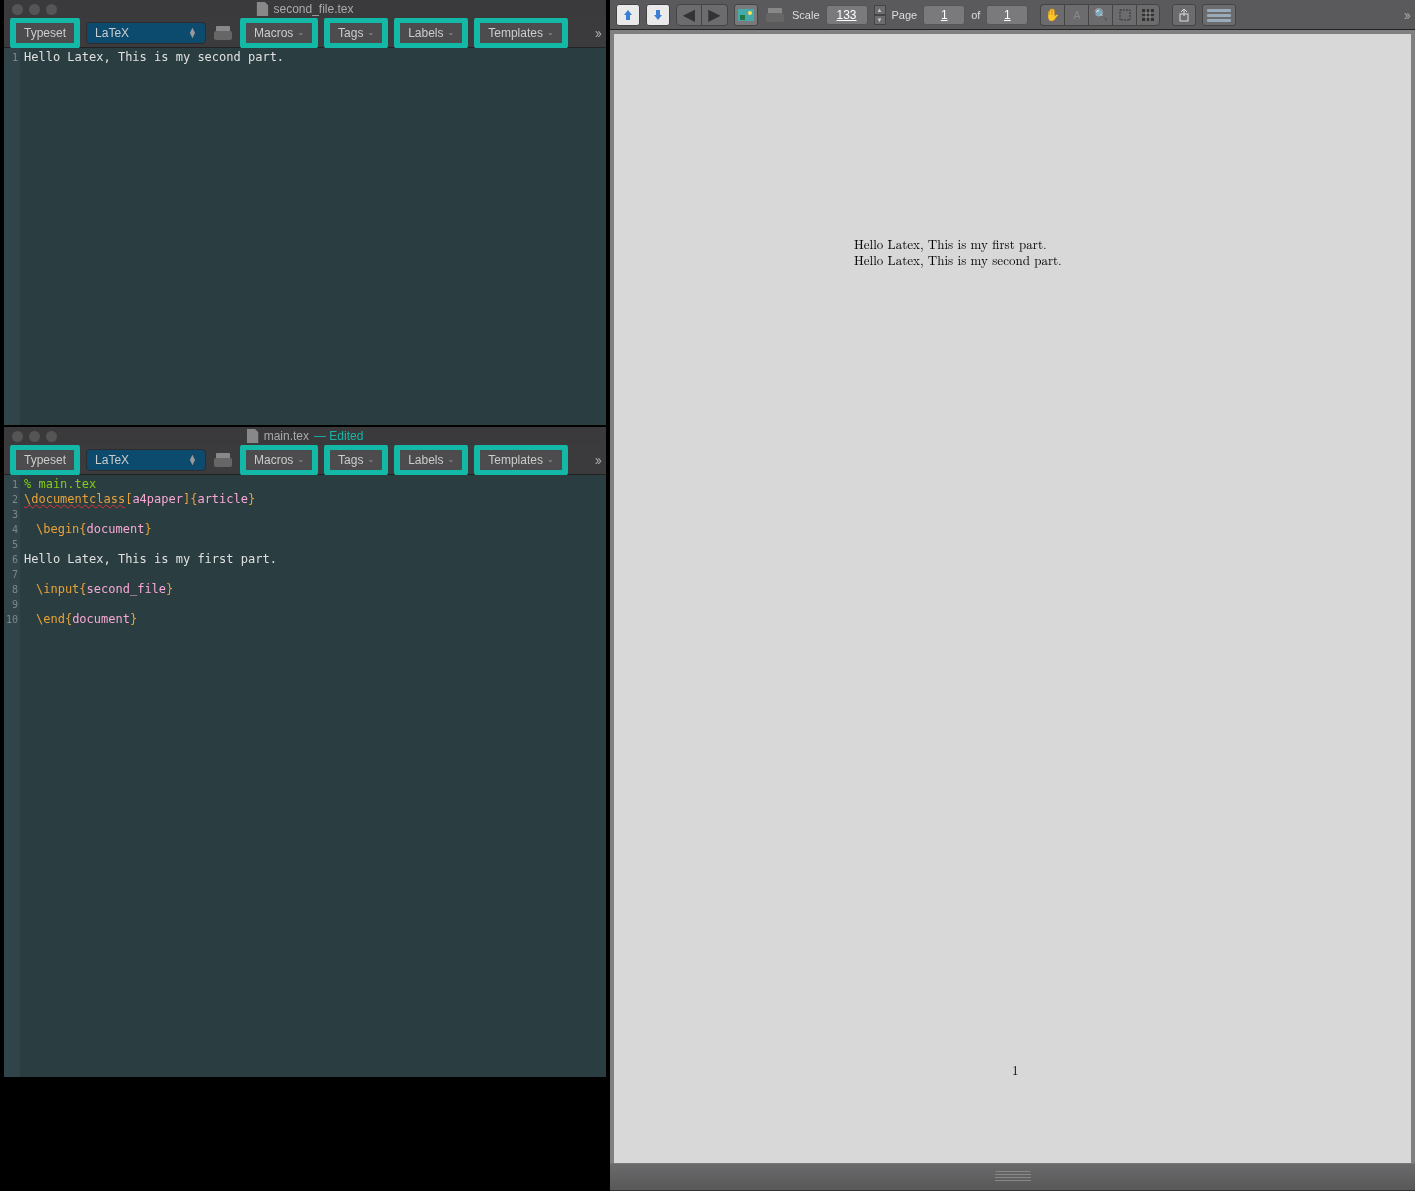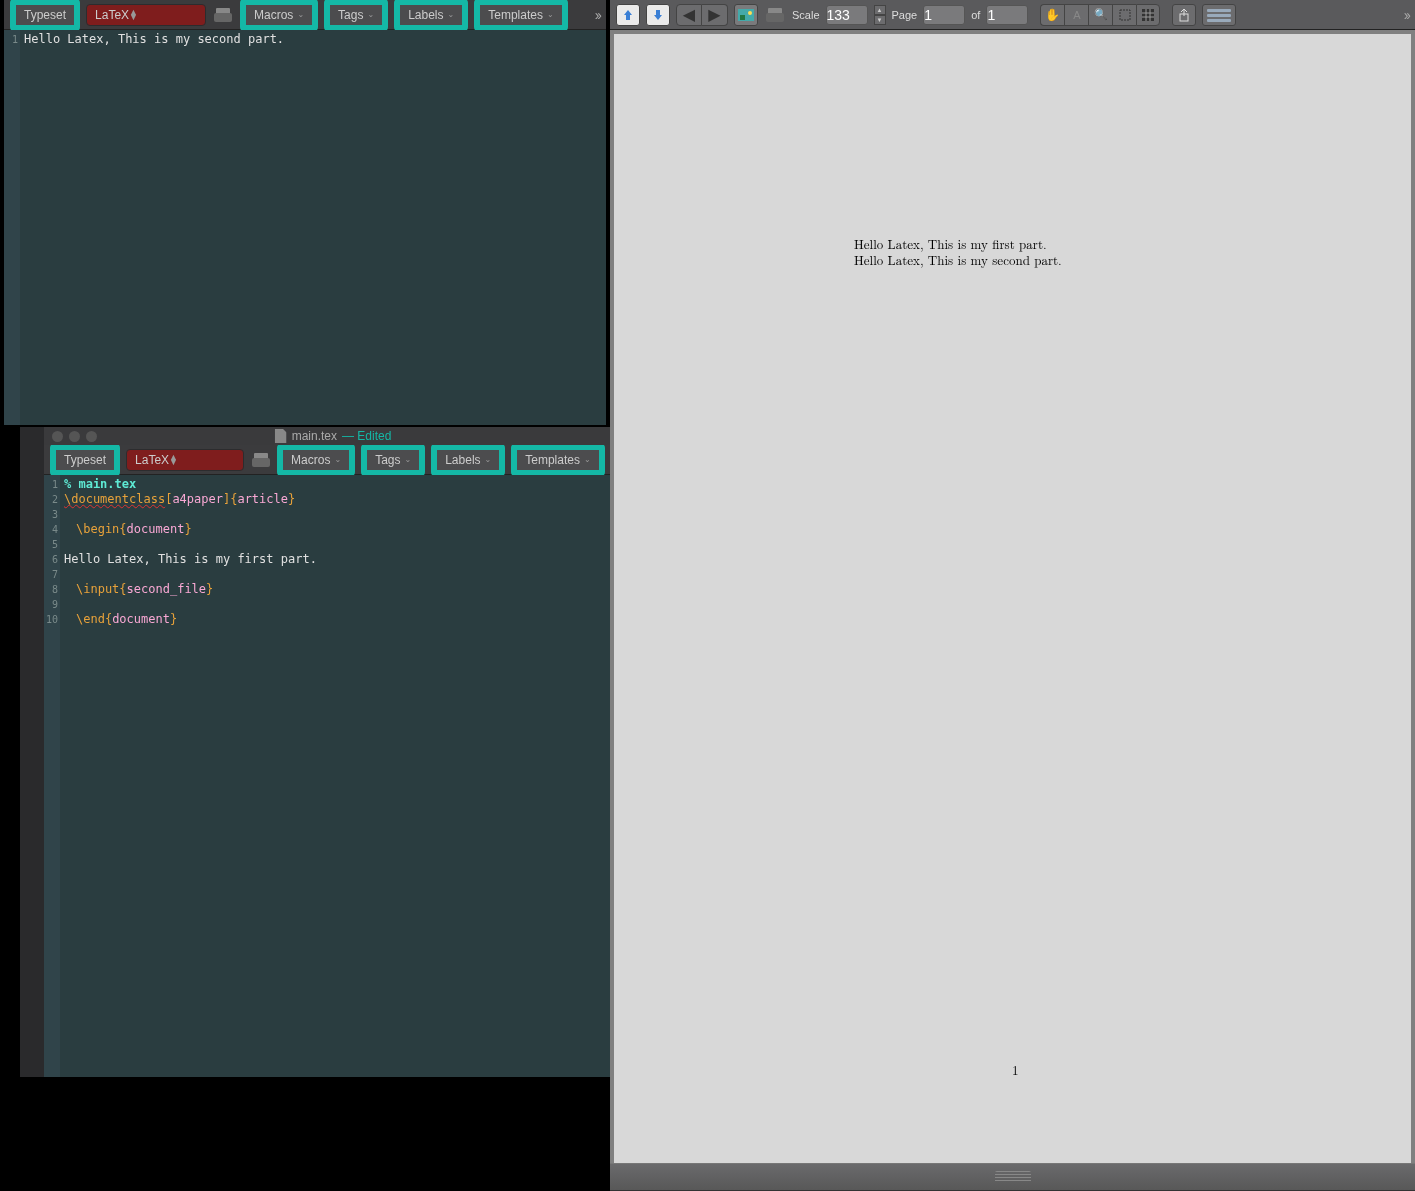--- a/index.html
+++ b/index.html
@@ -67,29 +67,30 @@
   border-radius: 4px;
   color: #ccc;
   font-size: 12px;
   padding: 3px 8px;
   display: flex;
   align-items: center;
   gap: 4px;
   cursor: default;
 }
 .tb-select {
-  background: #7f1d1d;
+  background: #0c4a6e;
   border: 1px solid #2c2c2e;
   border-radius: 4px;
   color: #ccc;
   font-size: 12px;
   padding: 3px 8px;
   width: 120px;
   display:flex;
   align-items:center;
+  justify-content:space-between;
 }
 .select-arrows { font-size:9px; line-height:5px; color:#999; }
 .print-icon { width:22px; height:20px; position:relative; }
 .print-icon::before { content:""; position:absolute; top:3px; left:4px; width:14px; height:6px; background:#888; border-radius:1px; }
 .print-icon::after { content:""; position:absolute; top:8px; left:2px; width:18px; height:9px; background:#666; border-radius:2px; }
 .caret { font-size:8px; color:#999; }
 .overflow { margin-left:auto; color:#aaa; font-size:14px; letter-spacing:-2px; }
 
 .editor-body {
   flex:1;
@@ -99,35 +100,35 @@
   font-size:12px;
   overflow:hidden;
 }
 .gutter { width:16px; background:#30444a; color:#7a8a8a; text-align:right; padding:2px 2px 0 0; line-height:15px; font-size:10px; }
 .code { flex:1; padding:2px 4px 0 4px; line-height:15px; white-space:pre; }
 .cw { color:#e0e0e0; }
 .cmd { color:#e8a23a;margin-left:12px; }
 .cmd-err { color:#e8a23a; text-decoration: underline wavy #d33 1px; }
 .brk { color:#e8a23a; }
 .arg { color:#f9a8d4; }
-.comment { color:#5eead4;font-weight:bold; }
+.comment { color:#84cc16; }
 
 .page-nav-group { display:flex; gap:0; }
 .page-nav-group .nav-btn { width:26px; height:22px; background:#6c6c6e; border:1px solid #444; display:flex; align-items:center; justify-content:center; }
 .page-nav-group .nav-btn:first-child { border-radius:4px 0 0 4px; }
 .page-nav-group .nav-btn:last-child { border-radius:0 4px 4px 0; border-left:none; }
 
 .tool-icon-btn { width:24px; height:22px; background:#6c6c6e; border:1px solid #444; display:flex; align-items:center; justify-content:center; border-radius:3px; }
 .tool-icon-btn.sel { background:#eaeaea; }
 .tool-group { display:flex; }
 .tool-group .tool-icon-btn { border-radius:0; border-right:none; }
 .tool-group .tool-icon-btn:first-child { border-radius:4px 0 0 4px; }
 .tool-group .tool-icon-btn:last-child { border-radius:0 4px 4px 0; border-right:1px solid #444; }
 .label-txt { font-size:11px; color:#ddd; }
-.num-field { width:42px; height:20px; background:#7a7a7c; border:1px solid #555; border-radius:3px; text-align:left; font-size:14px; color:#fff; line-height:18px; }
+.num-field { width:42px; height:20px; background:#7a7a7c; border:1px solid #555; border-radius:3px; text-align:center; font-size:12px; color:#fff; line-height:18px;text-decoration:underline; }
 .stepper { width:12px; height:20px; display:flex; flex-direction:column; }
 .stepper div { flex:1; background:#6c6c6e; border:1px solid #444; font-size:6px; color:#ccc; text-align:center; line-height:8px; }
 
 .pdf-body {
   flex:1;
   background:#808080;
   display:flex;
   justify-content:center;
   padding:4px;
   overflow:hidden;
@@ -144,20 +145,31 @@
   font-size:13px;
   color:#000;
 }
 .drag-bar { height:28px; background:linear-gradient(#6a6a6c,#585858); border-top:1px solid #777; border-bottom:1px solid #333; display:flex; align-items:center; justify-content:center; }
 .drag-lines { width:36px; height:12px; background:repeating-linear-gradient(#888 0 1px, transparent 1px 3px); border-radius:2px; }
 </style>
 </head>
 <body>
 
 <div class="window" style="left:4px; top:0; width:602px; height:425px;">
+  <div class="titlebar">
+    <div class="traffic">
+      <span class="dot inactive"></span>
+      <span class="dot inactive"></span>
+      <span class="dot inactive"></span>
+    </div>
+    <div class="title-center">
+      <span class="file-icon-tex"></span>
+      <span>second_file.tex</span>
+    </div>
+  </div>
   <div class="toolbar">
     <div class="tb-btn">
         <span>Typeset</span>
       </div>
     <div class="tb-select">
         <span>LaTeX</span>
         <span class="select-arrows">▲<br>▼</span>
       </div>
     <div class="print-icon"></div>
     <div class="tb-btn">
@@ -179,21 +191,21 @@
     <span class="overflow">››</span>
   </div>
   <div class="editor-body">
     <div class="gutter">
       <div>1</div>
     </div>
     <div class="code"><span class="cw">Hello Latex, This is my second part.</span></div>
   </div>
 </div>
 
-<div class="window" style="left:20px; top:427px; width:602px; height:650px;padding-left:24px;">
+<div class="window" style="left:4px; top:427px; width:602px; height:650px;">
   <div class="titlebar">
     <div class="traffic">
       <span class="dot inactive"></span>
       <span class="dot inactive"></span>
       <span class="dot inactive"></span>
     </div>
     <div class="title-center">
       <span class="file-icon-tex"></span>
       <span>main.tex</span>
       <span class="title-suffix"> — Edited</span>

